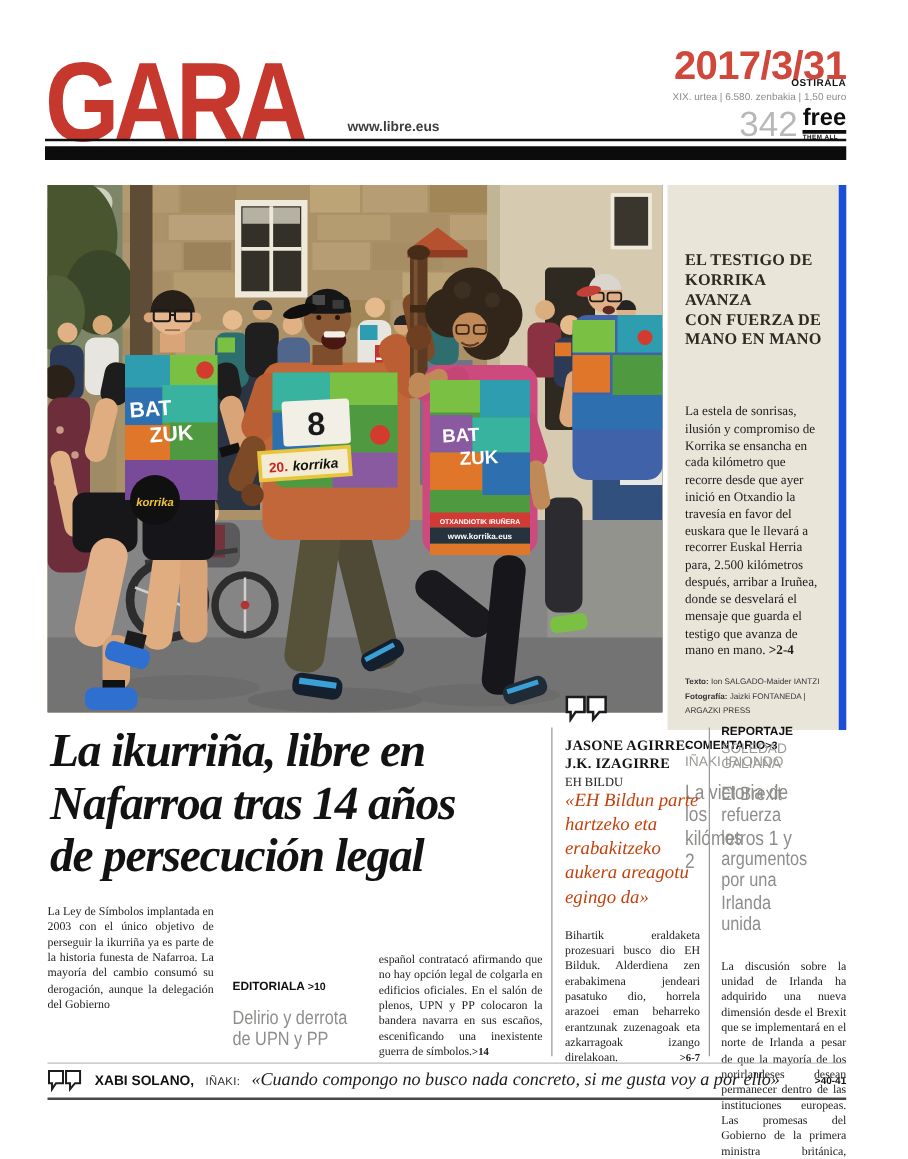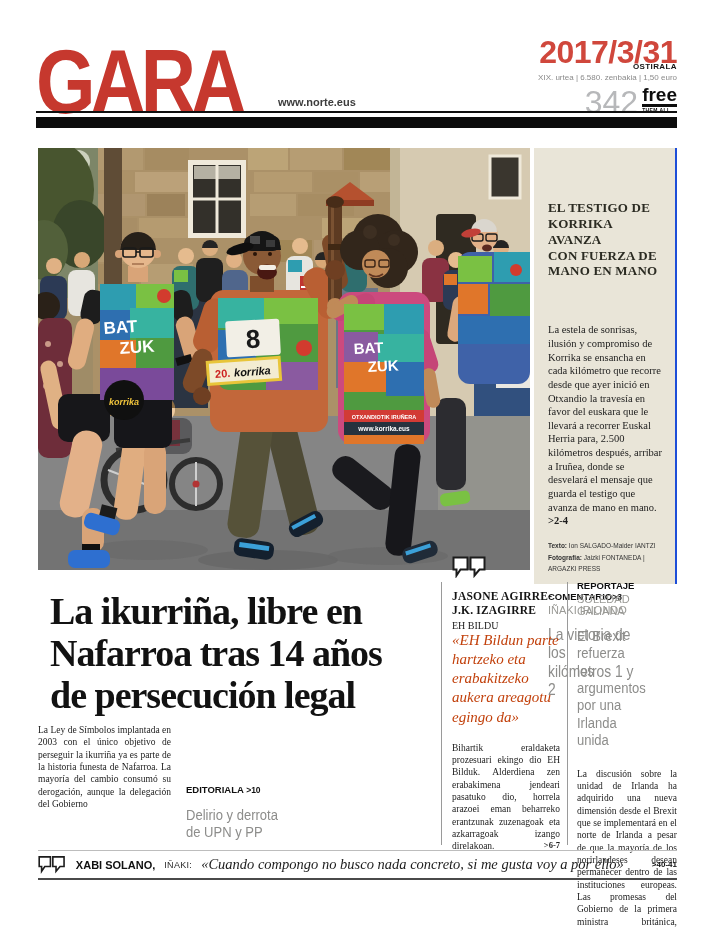--- a/index.html
+++ b/index.html
@@ -12,32 +12,32 @@
         font-size:78px;line-height:1;letter-spacing:-5px;color:#c6382e;
         transform:scale(0.98,1.16);transform-origin:top left;}
   .site{left:278px;top:96px;font-family:"Liberation Sans",sans-serif;font-weight:bold;
         font-size:11px;color:#3c3c3c;}
   .date{right:49px;top:34px;font-family:"Liberation Sans",sans-serif;font-weight:bold;
         font-size:32px;letter-spacing:-0.5px;color:#d0473c;}
   .day{right:49px;top:62px;font-family:"Liberation Sans",sans-serif;font-weight:bold;
        font-size:8px;letter-spacing:0.4px;color:#141414;}
   .edition{right:49px;top:73px;font-family:"Liberation Sans",sans-serif;font-size:8px;color:#8a8a8a;}
   .issue{right:49px;top:86px;display:flex;align-items:flex-start;gap:4px;}
-  .issue-num{font-family:"Liberation Sans",sans-serif;font-size:32px;line-height:1;color:#b7b8ba;}
+  .issue-num{font-family:"Liberation Sans",sans-serif;font-size:28px;line-height:1;color:#b7b8ba;}
   .free{font-family:"Liberation Sans",sans-serif;font-weight:bold;font-size:19px;line-height:0.9;
         color:#0d0d0d;border-bottom:3px solid #0d0d0d;padding-bottom:1px;}
   .free-sub{font-family:"Liberation Sans",sans-serif;font-weight:bold;font-size:5px;
             letter-spacing:0.4px;color:#0d0d0d;}
   .rule-thin{left:36px;width:641px;top:111px;height:2px;background:#101010;}
   .rule-thick{left:36px;width:641px;top:117px;height:11px;background:#0c0c0c;}
 
   
   .photo{left:38px;top:148px;width:492px;height:422px;background:#9f8c67;}
   .sidebar{left:534px;top:148px;width:143px;height:436px;background:#e9e5d8;
-           border-right:2px solid #1d4ed8;box-sizing:border-box;padding:12px 12px 0 14px;}
+           border-right:6px solid #1d4ed8;box-sizing:border-box;padding:12px 12px 0 14px;}
   .lead-title{margin-top:40px;font-weight:bold;font-size:13px;line-height:1.22;
               letter-spacing:0.2px;color:#2b2b22;white-space:pre-line;}
   .lead-body{margin-top:44px;font-size:10.5px;line-height:1.30;color:#1c1c1c;}
   .lead-body .ref{font-weight:bold;}
   .credits{margin-top:12px;font-family:"Liberation Sans",sans-serif;font-size:6.5px;
            line-height:1.8;color:#333;}
   .credits b{font-weight:bold;}
   .comment{margin-top:16px;}
   .kicker{font-family:"Liberation Sans",sans-serif;font-weight:bold;font-size:9.5px;color:#101010;}
   .kicker .ref{font-size:8.5px;}
@@ -84,21 +84,21 @@
   .bar-rule-bottom{left:38px;width:639px;top:878px;height:2px;background:#4a4a4a;}
 
   svg text{font-family:"Liberation Sans",sans-serif;}
 </style>
 </head>
 <body>
 
 <div class="page">
 
   <div class="abs logo">GARA</div>
-  <div class="abs site">www.norte.eus</div>
+  <div class="abs site">www.libre.eus</div>
   <div class="abs date">2017/3/31</div>
   <div class="abs day">OSTIRALA</div>
   <div class="abs edition">XIX. urtea | 6.580. zenbakia | 1,50 euro</div>
   <div class="abs issue">
     <span class="issue-num">342</span>
     <span>
       <span class="free" style="display:inline-block;">free</span>
       <span class="free-sub" style="display:block;text-align:left;">THEM ALL</span>
     </span>
   </div>
@@ -406,50 +406,53 @@
     <div class="comment">
       <div class="kicker">
         <span>COMENTARIO</span><span class="ref">&gt;3</span>
       </div>
       <div class="byline-gray">IÑAKI IRIONDO</div>
       <div class="gray-head comment-title">La victoria de los
 kilómetros 1 y 2</div>
     </div>
   </aside>
 
-  <h1 class="abs headline" style="margin:12px;">La ikurriña, libre en
+  <h1 class="abs headline" style="margin:2px;font-style:italic;">La ikurriña, libre en
 Nafarroa tras 14 años
 de persecución legal</h1>
   <div class="abs bodycol colA">La Ley de Símbolos implantada en 2003 con el único objetivo de perseguir la ikurriña ya es parte de la historia funesta de Nafarroa. La mayoría del cambio consumó su derogación, aunque la delegación del Gobierno</div>
   <div class="abs editorial">
     <div class="kicker">
       <span>EDITORIALA</span>
       <span class="ref">&gt;10</span>
     </div>
     <div class="gray-head editorial-title">Delirio y derrota
 de UPN y PP</div>
+  </div>
+  <div class="abs bodycol colC">
+    <span>español contratacó afirmando que no hay opción legal de colgarla en edificios oficiales. En el salón de plenos, UPN y PP colocaron la bandera navarra en sus escaños, escenificando una inexistente guerra de símbolos.</span><span class="ref">&gt;14</span>
   </div>
   <div class="abs vdiv vdiv1"></div>
   <div class="abs vdiv vdiv2"></div>
 
   <section class="abs interview">
     <svg width="36" height="22" viewBox="0 0 36 22">
       <path d="M1.5,1.5 h14 v12 h-7 l-4,6 v-6 h-3 z" fill="#ffffff" stroke="#1c1c1c" stroke-width="2"></path>
       <path d="M18.5,1.5 h14 v12 h-5 l-5,6 v-6 h-4 z" fill="#ffffff" stroke="#1c1c1c" stroke-width="2"></path>
     </svg>
     <div class="intv-names">JASONE AGIRRE-
 J.K. IZAGIRRE</div>
     <div class="intv-party">EH BILDU</div>
     <div class="intv-quote">«EH Bildun parte
 hartzeko eta
 erabakitzeko
 aukera areagotu
 egingo da»</div>
     <div class="intv-body">
-      <span>Bihartik eraldaketa prozesuari ekingo dio EH Bilduk. Alderdiena zen erabakimena jendeari pasatuko dio, horrela arazoei eman beharreko erantzunak zuzenagoak eta azkarragoak izango direlakoan.</span>
+      <span>Bihartik eraldaketa prozesuari busco dio EH Bilduk. Alderdiena zen erabakimena jendeari pasatuko dio, horrela arazoei eman beharreko erantzunak zuzenagoak eta azkarragoak izango direlakoan.</span>
       <span class="ref" style="float:right">&gt;6-7</span>
     </div>
   </section>
 
   <section class="abs report">
     <div class="kicker">REPORTAJE</div>
     <div class="byline-gray">SOLEDAD GALIANA</div>
     <div class="gray-head report-title">El Brexit refuerza
 los argumentos
 por una Irlanda

